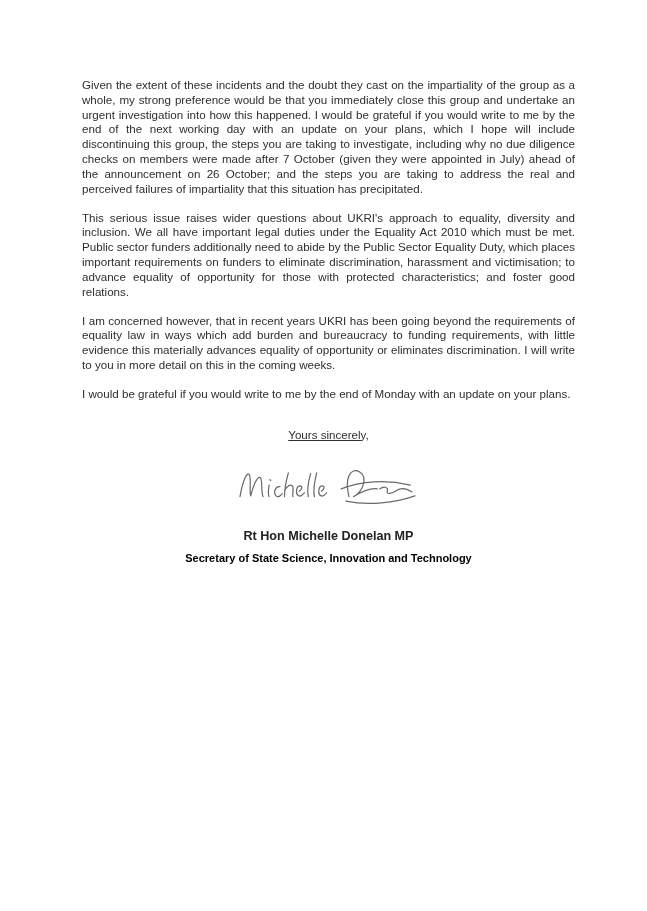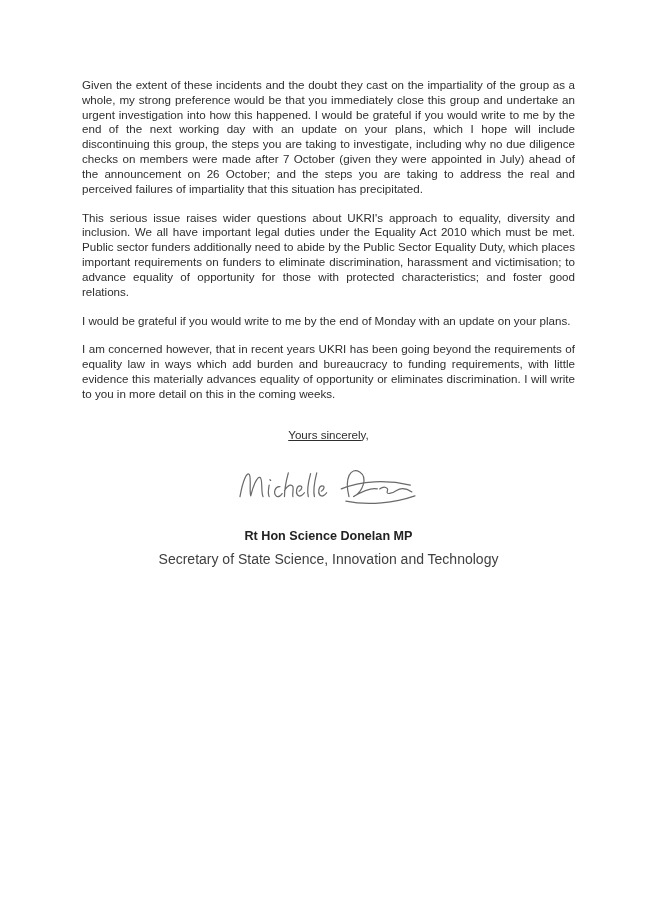--- a/index.html
+++ b/index.html
@@ -41,34 +41,34 @@
   .sig-name {
     margin: 10px 0 6px 0;
     text-align: center;
     font-weight: bold;
     font-size: 12.6px;
     color: #222222;
   }
   .sig-title {
     margin: 0;
     text-align: center;
-    font-weight: normal;
-    font-size: 14px;
-    color: #404040;
+    font-weight: bold;
+    font-size: 11px;
+    color: #000000;
   }
 </style>
 </head>
 <body>
 
 <div class="page">
 
   <p class="para">Given the extent of these incidents and the doubt they cast on the impartiality of the group as a whole, my strong preference would be that you immediately close this group and undertake an urgent investigation into how this happened. I would be grateful if you would write to me by the end of the next working day with an update on your plans, which I hope will include discontinuing this group, the steps you are taking to investigate, including why no due diligence checks on members were made after 7 October (given they were appointed in July) ahead of the announcement on 26 October; and the steps you are taking to address the real and perceived failures of impartiality that this situation has precipitated.</p>
   <p class="para">This serious issue raises wider questions about UKRI's approach to equality, diversity and inclusion. We all have important legal duties under the Equality Act 2010 which must be met. Public sector funders additionally need to abide by the Public Sector Equality Duty, which places important requirements on funders to eliminate discrimination, harassment and victimisation; to advance equality of opportunity for those with protected characteristics; and foster good relations.</p>
+  <p class="para">I am concerned however, that in recent years UKRI has been going beyond the requirements of equality law in ways which add burden and bureaucracy to funding requirements, with little evidence this materially advances equality of opportunity or eliminates discrimination. I will write to you in more detail on this in the coming weeks.</p>
   <p class="para">I would be grateful if you would write to me by the end of Monday with an update on your plans.</p>
-  <p class="para">I am concerned however, that in recent years UKRI has been going beyond the requirements of equality law in ways which add burden and bureaucracy to funding requirements, with little evidence this materially advances equality of opportunity or eliminates discrimination. I will write to you in more detail on this in the coming weeks.</p>
 
   <p class="closing">Yours sincerely,</p>
 
   <div class="sig-wrap">
     <svg width="200" height="66" viewBox="0 0 260 86" fill="none" stroke="#6a6a6a" stroke-width="1.6" stroke-linecap="round" stroke-linejoin="round">
 
       <path d="M14,62 C18,40 23,30 26,33 C29,36 26,55 28,61 C31,49 36,36 40,37 C44,38 41,55 44,62"></path>
 
       <path d="M52,47 C51,53 50,58 52,62"></path>
       <path d="M53,40 l1,1"></path>
@@ -88,16 +88,16 @@
       <path d="M156,62 C150,38 158,23 170,30 C181,37 174,56 162,62 C172,56 184,50 193,52"></path>
 
       <path d="M146,52 C172,41 206,40 236,47"></path>
 
       <path d="M196,52 C202,48 208,50 206,55 C204,60 212,58 218,54 C224,50 232,52 238,56"></path>
 
       <path d="M152,68 C182,74 216,70 242,61"></path>
     </svg>
   </div>
 
-  <p class="sig-name">Rt Hon Science Donelan MP</p>
+  <p class="sig-name">Rt Hon Michelle Donelan MP</p>
   <p class="sig-title">Secretary of State Science, Innovation and Technology</p>
 
 </div>
 
 </body></html>

